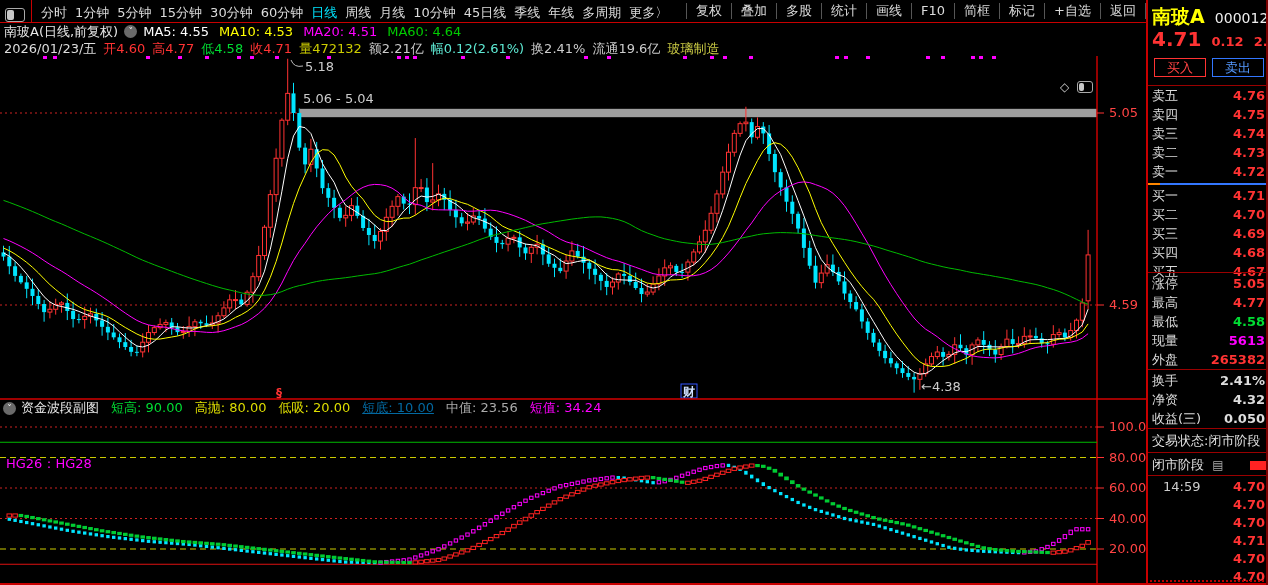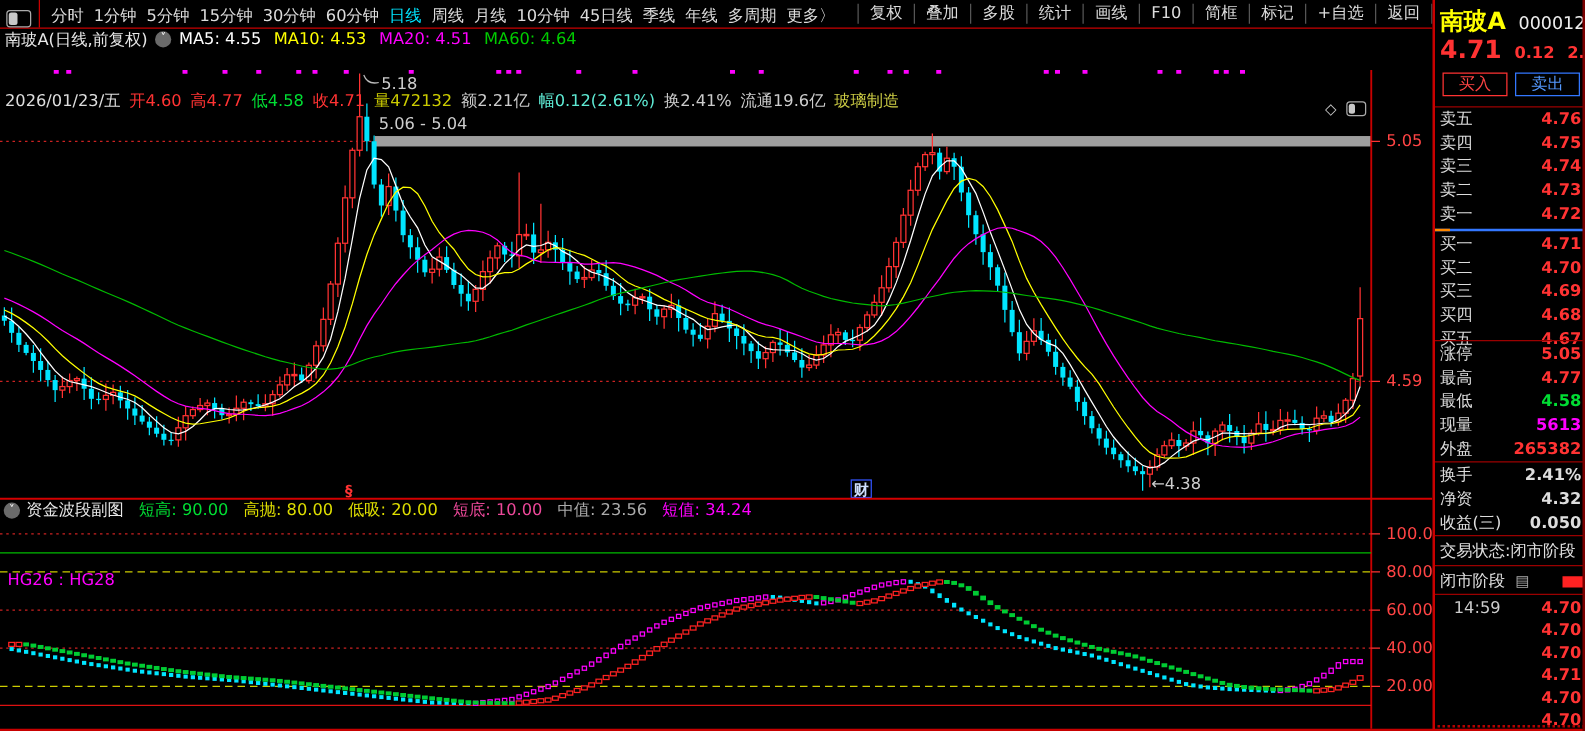--- a/index.html
+++ b/index.html
@@ -18,21 +18,21 @@
   #right-menu{margin-left:auto;display:flex;height:22px;align-items:center;}
   .rmitem{color:#dcdcdc;font-size:13px;padding:0 9px;border-left:1px solid #565656;height:16px;line-height:16px;white-space:nowrap;}
   .rmitem:last-child{border-right:1px solid #565656;}
   
   #title-line{position:absolute;left:4px;top:24px;height:15px;display:flex;align-items:center;z-index:5;
               color:#e8e8e8;font-size:13px;white-space:nowrap;}
   .cicon{display:inline-block;width:13px;height:13px;border-radius:50%;background:#6a6a6a;color:#fff;
          font-size:9px;line-height:12px;text-align:center;margin:0 6px;}
   #ma-segs span{margin-right:10px;font-size:13px;}
   #ohlc-line{position:absolute;left:4px;top:40px;height:14px;display:flex;z-index:5;font-size:13px;white-space:nowrap;}
-  #ohlc-line span{margin-right:7px;margin-top:32px;}
+  #ohlc-line span{margin-right:7px;}
   #pane-controls{position:absolute;left:1060px;top:80px;z-index:5;color:#c8c8c8;font-size:12px;display:flex;align-items:center;}
   #pane-controls .wicon{width:14px;height:10px;margin-left:8px;}
   #pane-controls .wicon .half{width:5px;height:8px;}
   
   #sub-header{position:absolute;left:3px;top:401px;height:14px;display:flex;align-items:center;z-index:5;
               color:#e8e8e8;font-size:13px;white-space:nowrap;}
   #sub-header .cicon{margin:0 5px 0 0;}
   #sub-params{display:flex;align-items:flex-end;}
   #sub-params span{margin-left:12px;font-size:13px;}
   #hg-label{position:absolute;left:6px;top:455px;z-index:5;color:#ff00ff;font-size:13px;text-align:right;}
@@ -957,21 +957,21 @@
       </span>
   </div>
 
   <div id="sub-header">
     <span class="cicon">˅</span>
     <span>资金波段副图</span>
     <div id="sub-params">
         <span style="color: rgb(0, 221, 51);">短高: 90.00</span>
         <span style="color: rgb(221, 221, 0);">高抛: 80.00</span>
         <span style="color: rgb(221, 221, 0);">低吸: 20.00</span>
-        <span style="color: #ec4899;">短底: 10.00</span>
+        <span style="color: #0369a1; text-decoration: underline;">短底: 10.00</span>
         <span style="color: rgb(170, 170, 170);">中值: 23.56</span>
         <span style="color: rgb(255, 0, 255);">短值: 34.24</span>
       </div>
   </div>
   <div id="hg-label">HG26：HG28</div>
 
   <div id="right-panel">
     <div id="rp-header">
       <span id="rp-name">南玻A</span>
       <span id="rp-code">000012</span>

